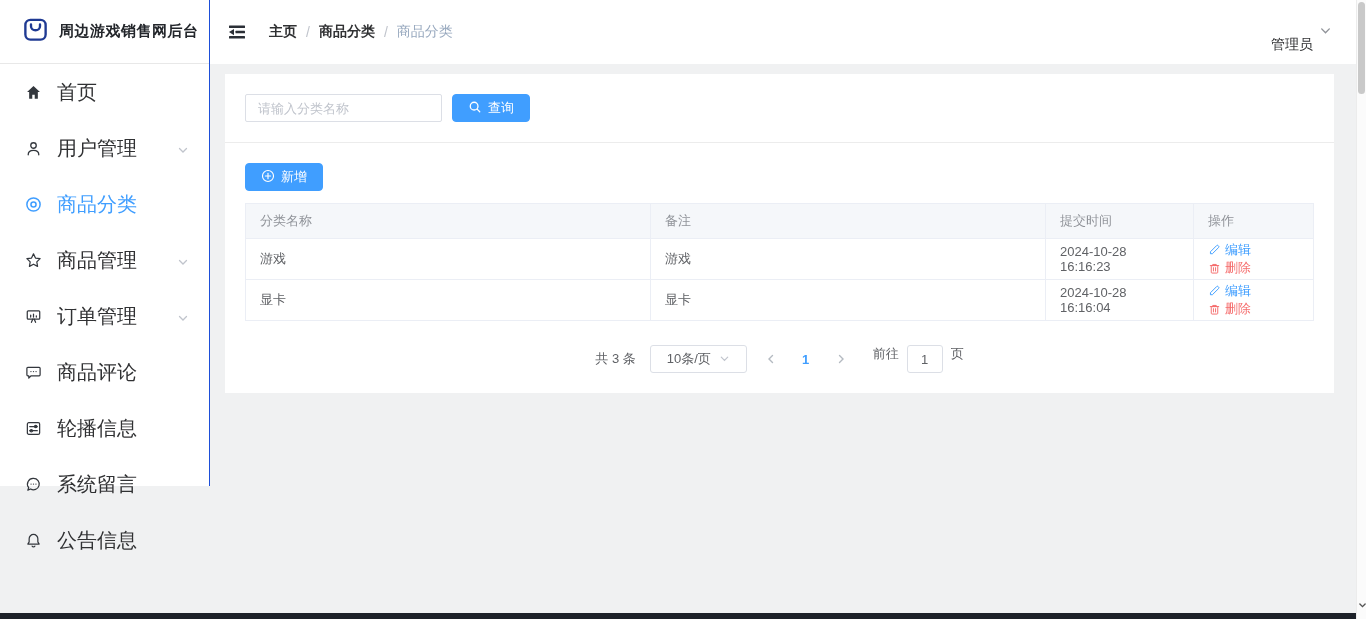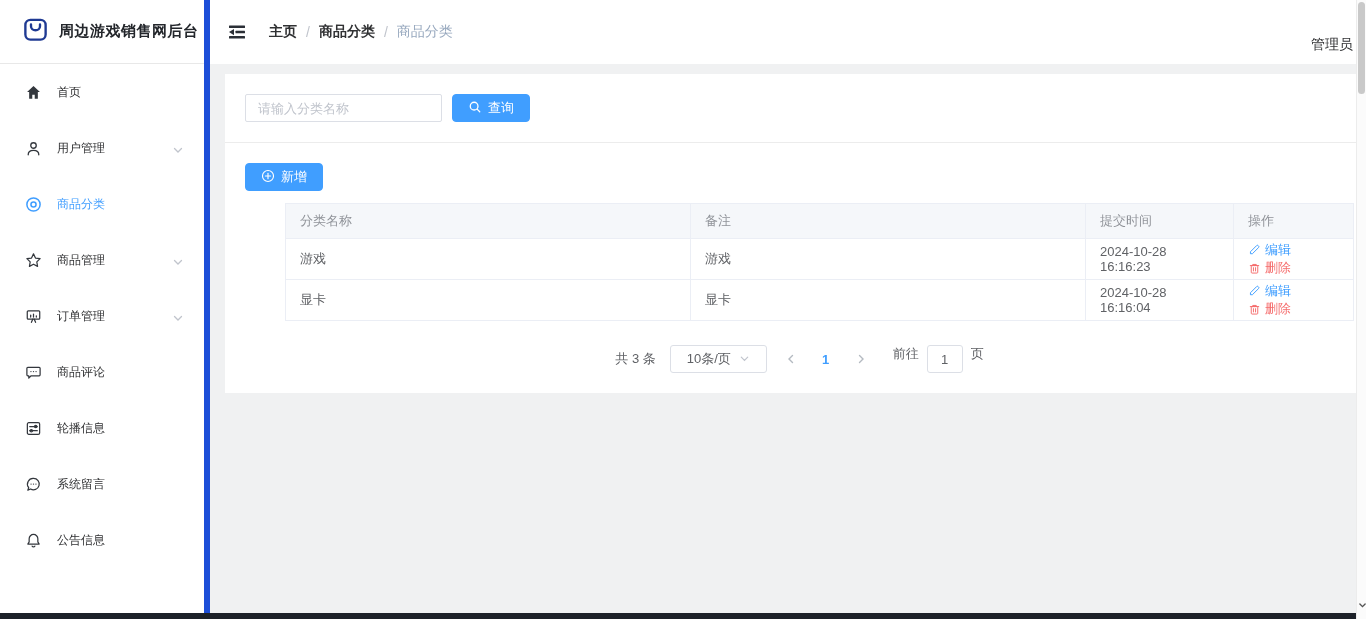--- a/index.html
+++ b/index.html
@@ -1,27 +1,27 @@
 <!DOCTYPE html>
 <html><head>
 <meta charset="utf-8">
 <style>
   * { margin:0; padding:0; box-sizing:border-box; }
   html,body { width:1366px; height:619px; overflow:hidden; }
   body { font-family:"Liberation Sans","DejaVu Sans",sans-serif; background:#f0f1f2; color:#303133; }
   .app { position:relative; width:1366px; height:619px; display:flex; background:#f0f1f2; }
 
   
-  .sidebar { width:210px; height:613px; background:#fff; border-right:6px solid #1d4ed8; flex:0 0 210px; }
+  .sidebar { width:210px; height:486px; background:#fff; border-right:1px solid #1d4ed8; flex:0 0 210px; }
   .logo { height:64px; display:flex; align-items:center; gap:10px; padding-left:22px; border-bottom:1px solid #e8e8e8; }
   .logo-title { font-size:15px; font-weight:bold; color:#23262b; letter-spacing:.5px; }
   .nav { padding-top:0; }
   .nav-item { height:56px; display:flex; align-items:center; padding:0 20px 0 25px; cursor:pointer; }
   .nav-item .nv-icon { width:18px; height:18px; margin-right:14px; flex:0 0 18px; display:flex; align-items:center; }
-  .nav-item .nv-label { font-size:12px; color:#303133; }
+  .nav-item .nv-label { font-size:20px; color:#303133; }
   .nav-item.active .nv-label { color:#409eff; }
   .nav-item .nv-arrow { margin-left:auto; width:12px; height:12px; }
 
   
   .main { flex:1; display:flex; flex-direction:column; margin-right:10px; height:613px; }
   .topbar { height:64px; background:#fff; display:flex; align-items:center; padding:0 25px 0 17px; flex:0 0 64px; }
   .fold-btn { width:20px; height:20px; cursor:pointer; margin-right:22px; }
   .breadcrumb { display:flex; align-items:center; gap:9px; font-size:14px; }
   .crumb-strong { color:#303133; font-weight:bold; cursor:pointer; }
   .crumb-sep { color:#c0c4cc; font-weight:normal; }
@@ -33,21 +33,21 @@
   
   .content { flex:1; }
   .card { background:#fff; margin:10px 23px 0 15px; }
   .search-row { padding:20px; border-bottom:1px solid #ececec; display:flex; align-items:center; gap:10px; }
   .search-input { width:197px; height:28px; border:1px solid #dcdfe6; border-radius:2px; padding:0 12px; font-size:13px; color:#606266; outline:none; font-family:inherit; }
   .search-input::placeholder { color:#c0c4cc; }
   .btn-primary { height:28px; padding:0 15px; background:#409eff; border:1px solid #409eff; border-radius:4px; color:#fff; font-size:13px; display:inline-flex; align-items:center; gap:6px; cursor:pointer; font-family:inherit; }
   .body-section { padding:20px 20px 20px; }
 
   
-  table.grid { width:1068px; border-collapse:collapse; margin-top:12px; table-layout:fixed;margin-left:40px; }
+  table.grid { width:1068px; border-collapse:collapse; margin-top:12px; table-layout:fixed; }
   table.grid th, table.grid td { border:1px solid #ebeef5; text-align:left; padding:0 14px; font-weight:normal; }
   table.grid th { height:35px; background:#f5f7fa; color:#909399; font-size:13px; }
   table.grid td { height:41px; color:#606266; font-size:13px; background:#fff; }
   table.grid tr.striped td { background:#fafafa; }
   .op-link { display:inline-flex; align-items:center; gap:4px; font-size:13px; cursor:pointer; }
   .op-edit { color:#409eff; margin-right:14px; }
   .op-delete { color:#f56c6c; }
 
   
   .pagination { margin-top:24px; display:flex; align-items:center; justify-content:center; gap:12px; font-size:13px; color:#606266; }

